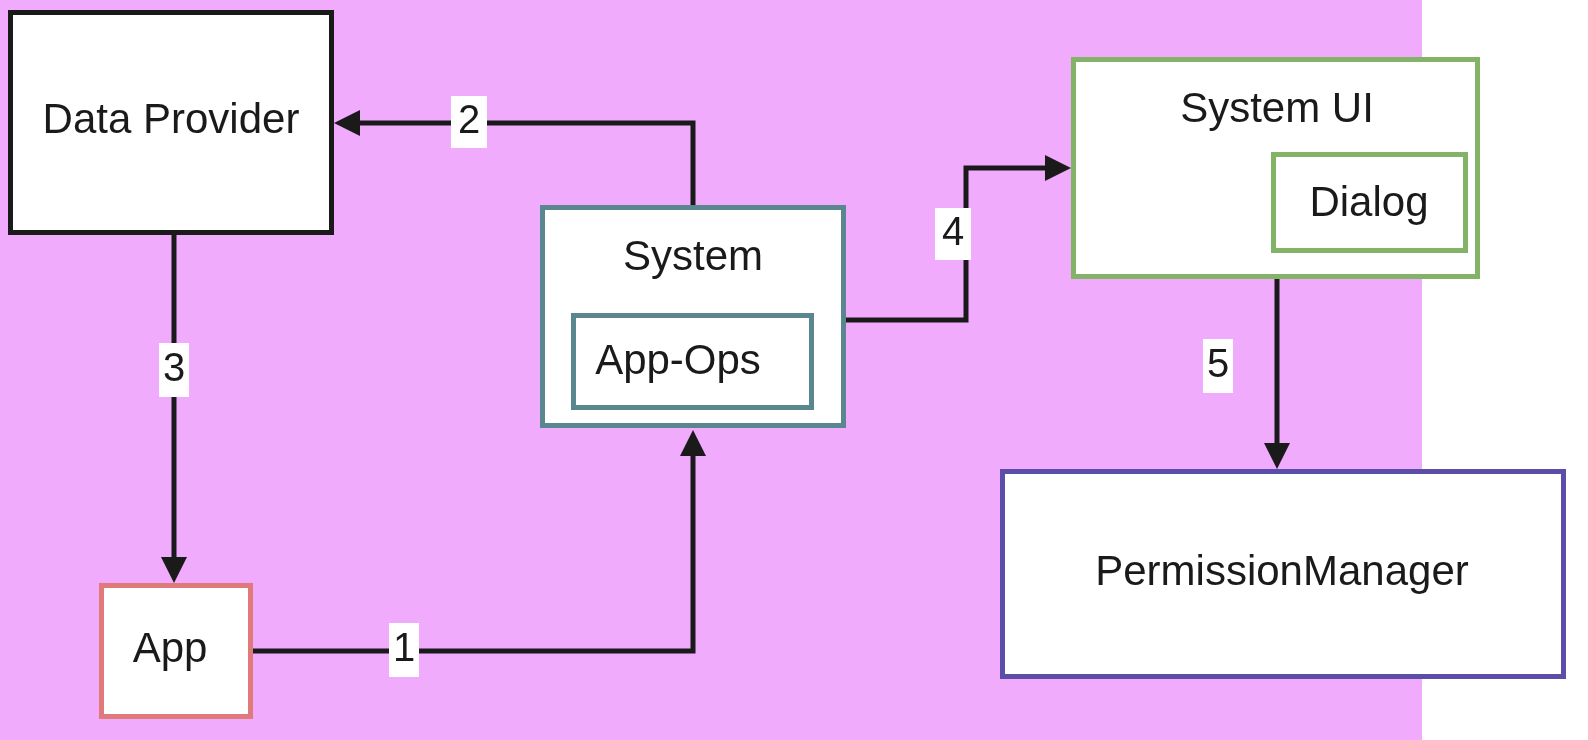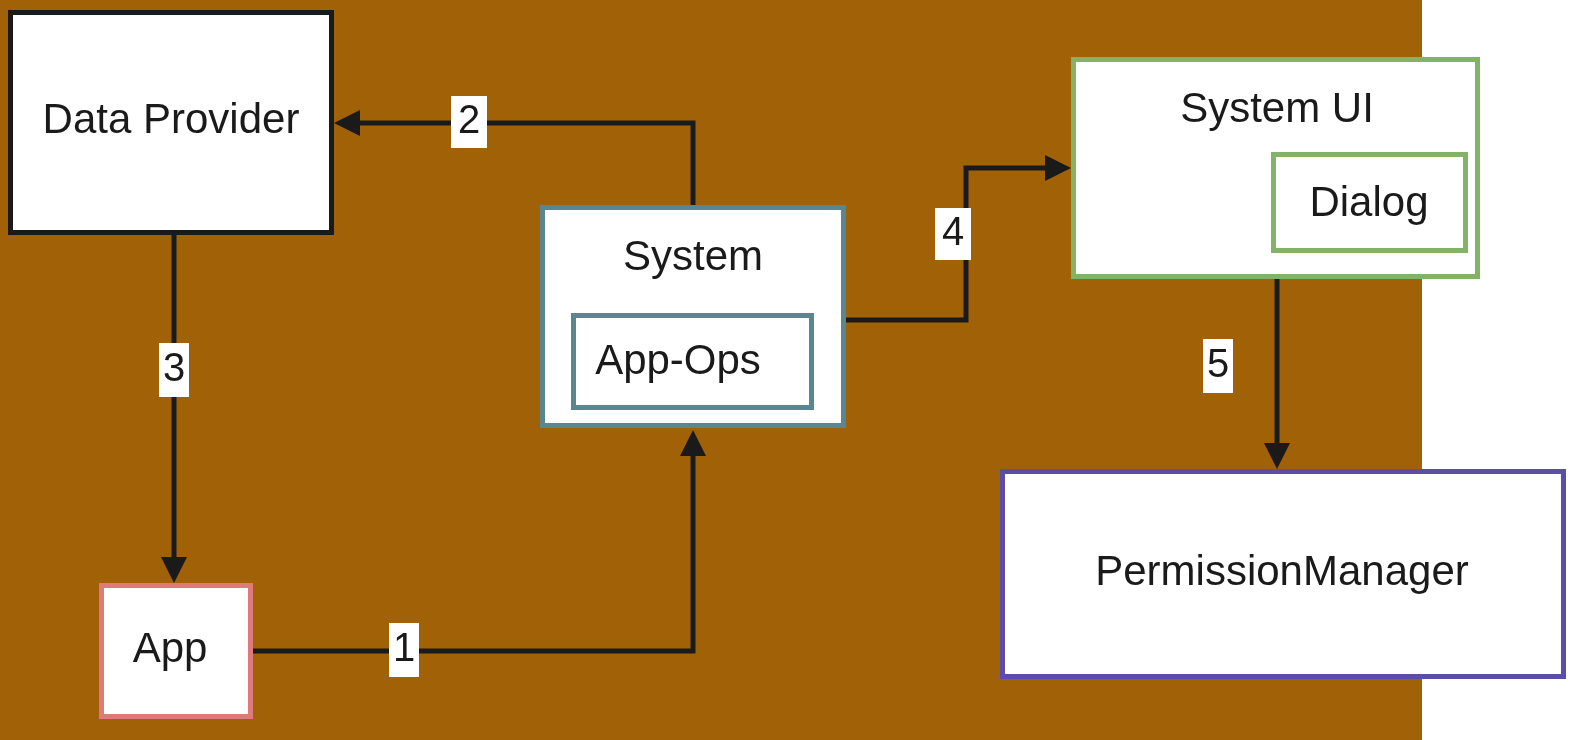--- a/index.html
+++ b/index.html
@@ -11,21 +11,21 @@
   body {
     width: 1588px;
     height: 740px;
     overflow: hidden;
     font-family: "Liberation Sans", sans-serif;
   }
   #diagram-root {
     position: relative;
     width: 1422px;
     height: 740px;
-    background: #a16207;
+    background: #f0abfc;
   }
   svg#diagram-svg {
     display: block;
     width: 1588px;
     height: 740px;
   }
   .node-box {
     fill: #ffffff;
   }
   .node-label {

